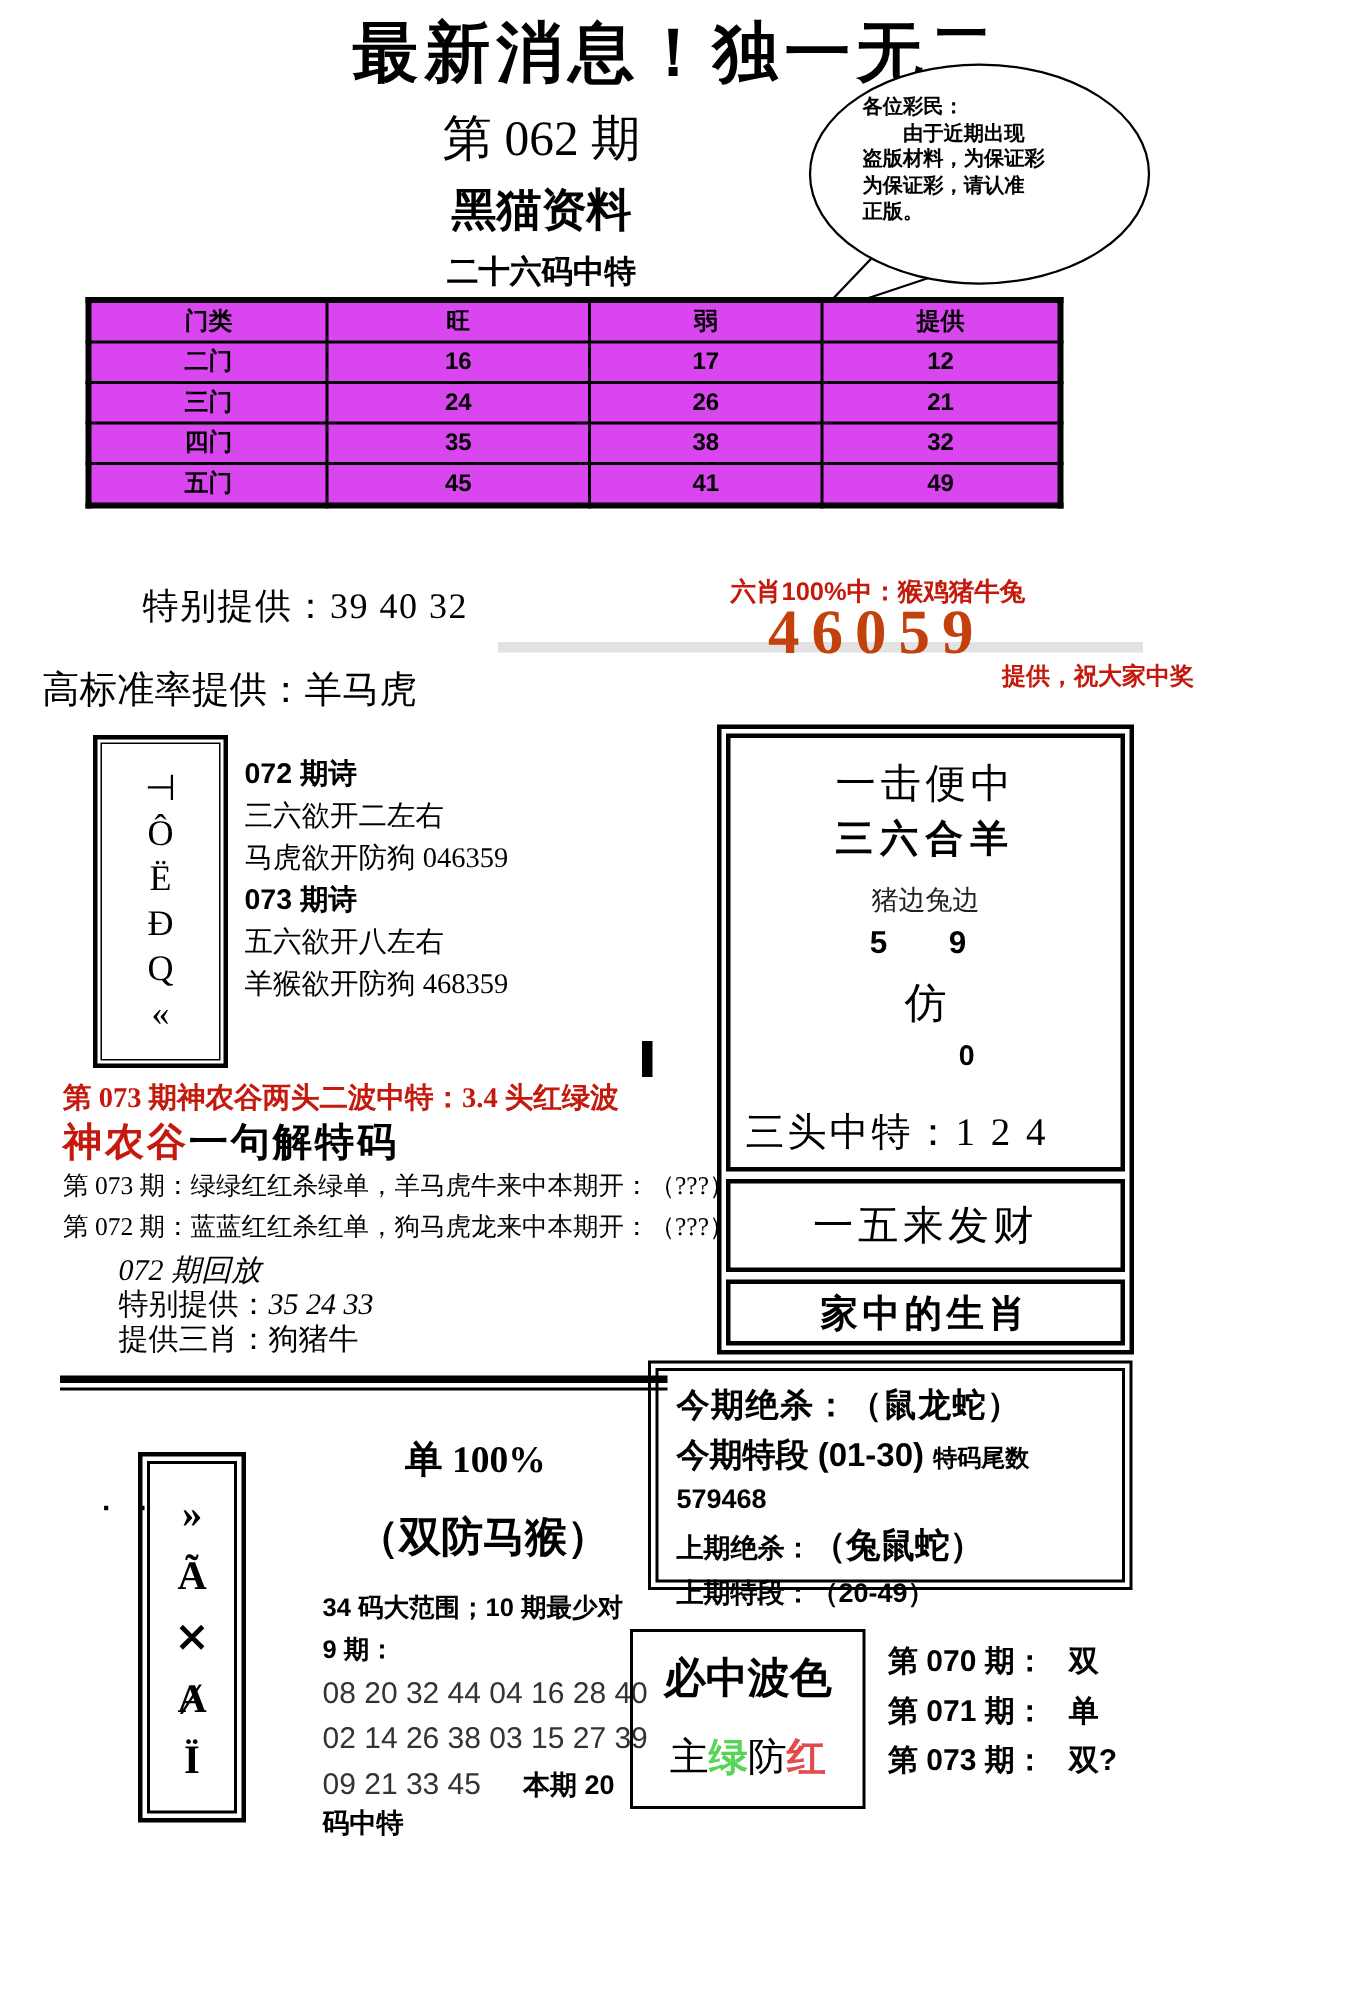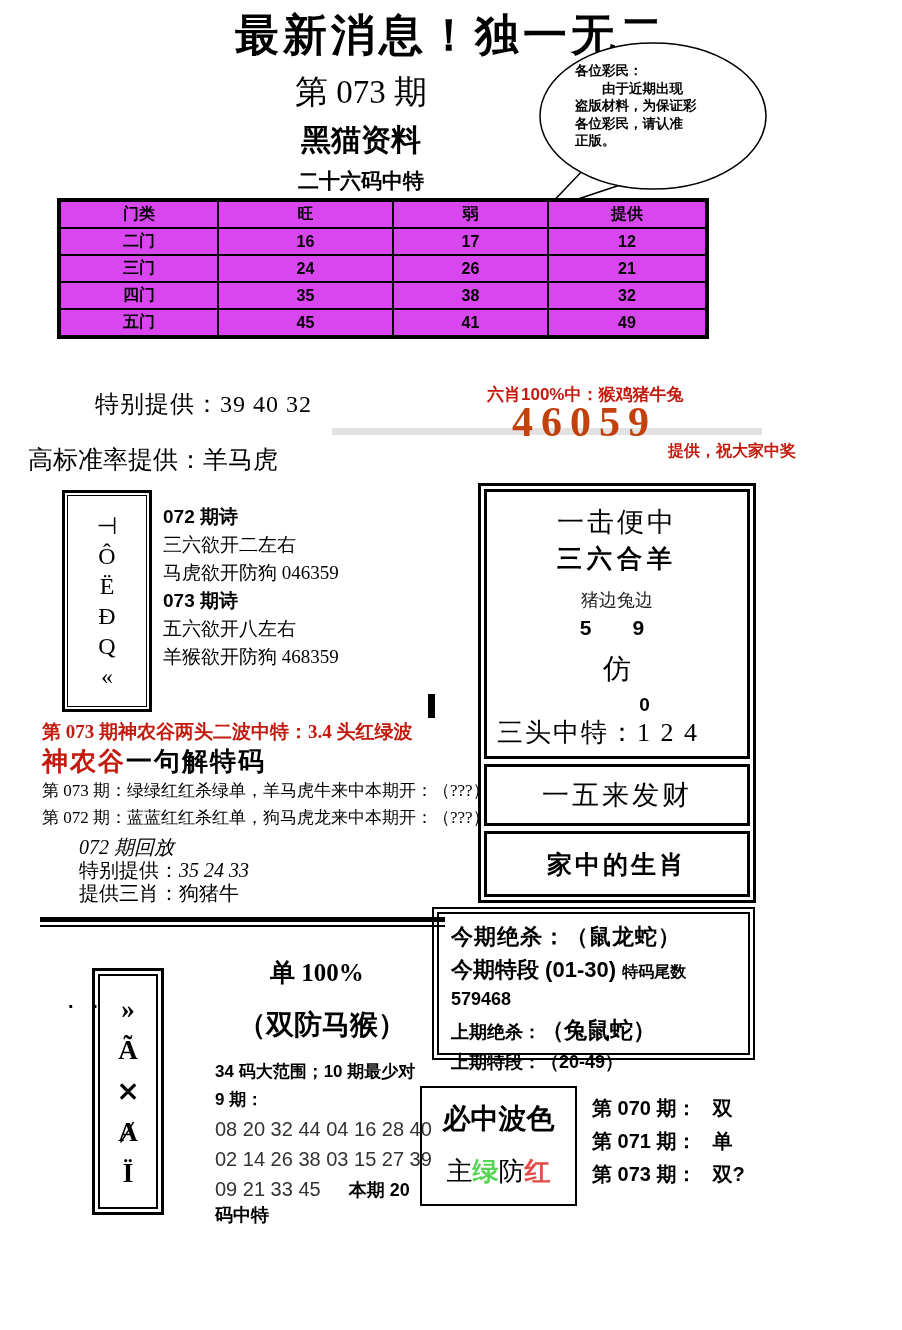--- a/index.html
+++ b/index.html
@@ -41,21 +41,21 @@
   .poem-sym{font-size:24px;font-family:"Liberation Serif",serif;line-height:1;}
   .poem-text{left:163px;top:503px;font-size:19px;line-height:28px;font-family:"Liberation Serif",serif;}
   .poem-text .ptitle{font-family:"Liberation Sans",sans-serif;font-weight:bold;}
 
   
   .panel{left:478px;top:483px;width:278px;height:420px;border:3px solid #000;padding:3px;box-sizing:border-box;
          display:flex;flex-direction:column;gap:5px;}
   .panel-sec{border:3px solid #000;position:relative;box-sizing:border-box;}
   .sec1{flex:1;}
   .sec2{height:62px;display:flex;align-items:center;justify-content:center;}
-  .sec3{height:66px;display:flex;align-items:center;justify-content:center;}
+  .sec3{height:44px;display:flex;align-items:center;justify-content:center;}
   .hit{left:0;right:0;top:12px;text-align:center;font-size:27px;font-family:"Liberation Serif",serif;letter-spacing:3px;}
   .pair{left:0;right:0;top:50px;text-align:center;font-size:25px;font-weight:bold;
         font-family:"Liberation Serif",serif;letter-spacing:5px;}
   .edge{left:0;right:0;top:96px;text-align:center;font-size:18px;font-family:"Liberation Serif",serif;color:#222;}
   .edge-nums{left:0;right:0;top:122px;text-align:center;font-size:21px;font-weight:bold;letter-spacing:10px;}
   .fang{left:0;right:0;top:158px;text-align:center;font-size:28px;font-family:"Liberation Serif",serif;}
   .zero{left:0;right:0;top:202px;text-align:center;padding-left:55px;font-size:19px;font-weight:bold;}
   .three-heads{left:10px;bottom:6px;font-size:26px;font-family:"Liberation Serif",serif;letter-spacing:2px;}
   .fortune{font-size:27px;font-family:"Liberation Serif",serif;letter-spacing:3px;}
   .zodiac{font-size:25px;font-weight:bold;letter-spacing:3px;font-family:"Liberation Serif",serif;}
@@ -115,33 +115,33 @@
   
   .periods{left:592px;top:1092px;font-size:20px;font-weight:bold;line-height:33px;}
   .periods .val{margin-left:16px;}
 </style>
 </head>
 <body>
 
 <div class="page">
 
   <div class="abs main-title">最新消息！独一无二</div>
-  <div class="abs issue">第 073 期</div>
+  <div class="abs issue">第 062 期</div>
   <div class="abs brand">黑猫资料</div>
   <div class="abs subtitle">二十六码中特</div>
 
   <svg class="abs bubble-svg" width="245" height="176" viewBox="0 0 245 176">
     <polygon points="60,128 20,170 110,140" fill="#ffffff" stroke="#000000" stroke-width="1.5"></polygon>
     <ellipse cx="128" cy="76" rx="113" ry="73" fill="#ffffff" stroke="#000000" stroke-width="1.5"></ellipse>
   </svg>
   <div class="abs bubble-text">
     <div>各位彩民：</div>
     <div>　　由于近期出现</div>
     <div>盗版材料，为保证彩</div>
-    <div>各位彩民，请认准</div>
+    <div>为保证彩，请认准</div>
     <div>正版。</div>
   </div>
 
   <table class="abs grid">
     <tbody>
         <tr>
       <th class="c0">门类</th>
       <th class="c1">旺</th>
       <th class="c2">弱</th>
       <th class="c3">提供</th>

